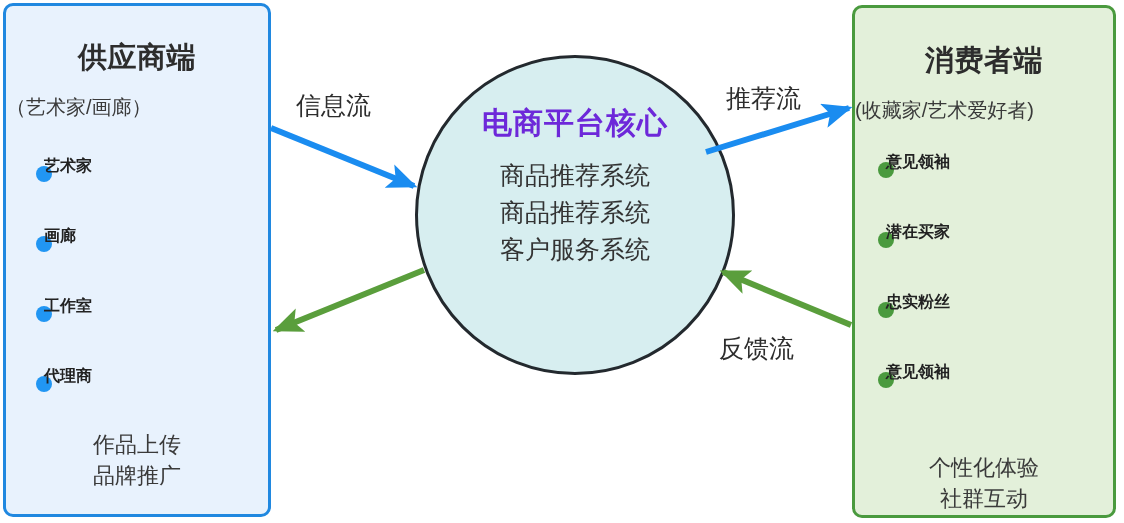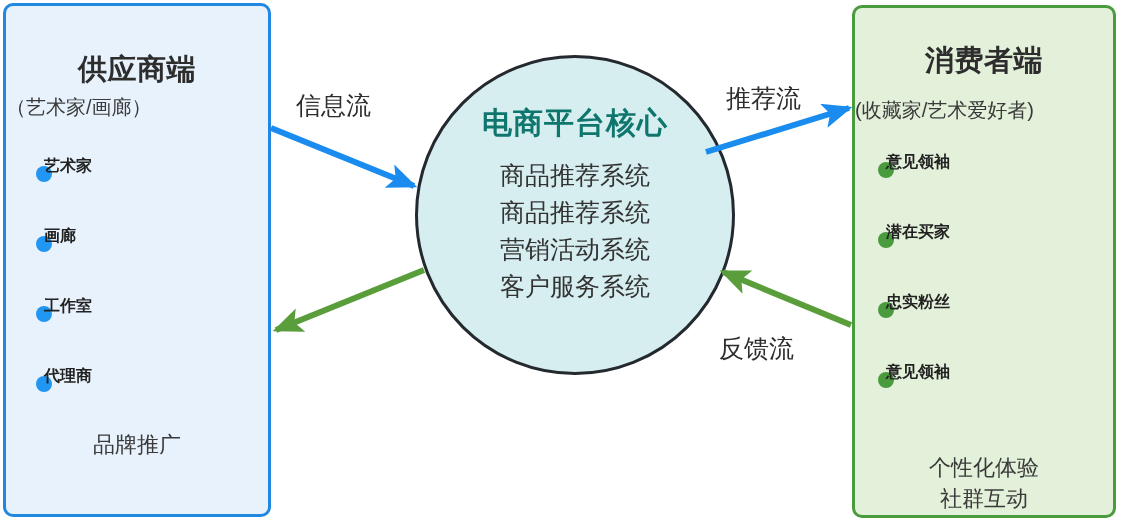--- a/index.html
+++ b/index.html
@@ -52,21 +52,21 @@
     color: #2d2d2d;
     letter-spacing: 0.5px;
   }
   .panel-subtitle {
     position: absolute;
     left: 0;
     right: 0;
     font-size: 20px;
     color: #3a3a3a;
   }
-  #supplier-title { top: 32px; margin-top: 12px; }
+  #supplier-title { top: 32px; }
   #supplier-subtitle { top: 88px; }
   #consumer-title { top: 33px; }
   #consumer-subtitle { top: 89px; }
 
   
   .bullet-list {
     position: absolute;
     list-style: none;
     margin: 0;
     padding: 0;
@@ -126,21 +126,21 @@
     border: 3px solid #23292e;
   }
   #core-title {
     position: absolute;
     left: 0;
     right: 0;
     top: 45px;
     text-align: center;
     font-size: 30px;
     font-weight: bold;
-    color: #0f766e;
+    color: #6d28d9;
     letter-spacing: 1px;
   }
   #core-services {
     position: absolute;
     left: 0;
     right: 0;
     top: 99px;
     text-align: center;
   }
   .core-service {
@@ -194,20 +194,21 @@
         <span class="bullet-dot"></span>
         <span class="bullet-label">工作室</span>
       </li>
       <li class="bullet-item">
         <span class="bullet-dot"></span>
         <span class="bullet-label">代理商</span>
       </li>
     </ul>
 
     <div class="panel-note" id="supplier-note">
+      <div>作品上传</div>
       <div>品牌推广</div>
     </div>
   </div>
 
   <div class="panel" id="consumer-panel">
     <div class="panel-title" id="consumer-title">消费者端</div>
     <div class="panel-subtitle" id="consumer-subtitle">(收藏家/艺术爱好者)</div>
 
     <div class="panel-note" id="consumer-note">
       <div>个性化体验</div>
@@ -232,21 +233,20 @@
       <span class="bullet-dot"></span>
       <span class="bullet-label">意见领袖</span>
     </li>
   </ul>
 
   <div id="core-circle">
     <div id="core-title">电商平台核心</div>
     <div id="core-services">
       <div class="core-service">商品推荐系统</div>
       <div class="core-service">商品推荐系统</div>
-      <div class="core-service">营销活动系统</div>
       <div class="core-service">客户服务系统</div>
     </div>
   </div>
 
   <svg id="arrow-layer" viewBox="0 0 1124 523">
     <defs>
       <marker id="arrowhead-blue" markerWidth="5" markerHeight="4.2" refX="4.4" refY="2.1" orient="auto">
         <path d="M0,0 L5,2.1 L0,4.2 L1.1,2.1 Z" fill="#1a8cf0"></path>
       </marker>
       <marker id="arrowhead-green" markerWidth="5" markerHeight="4.2" refX="4.4" refY="2.1" orient="auto">

